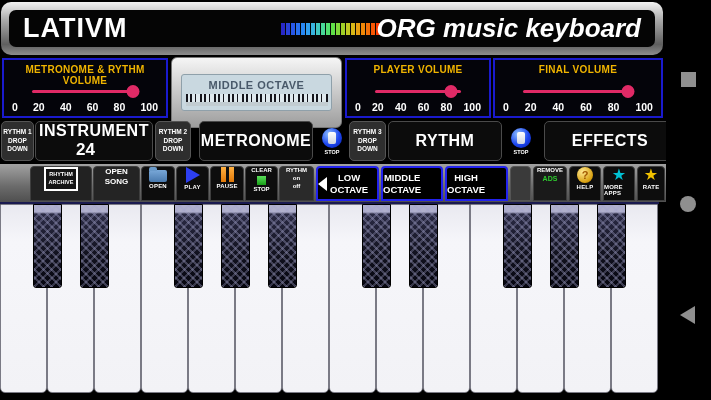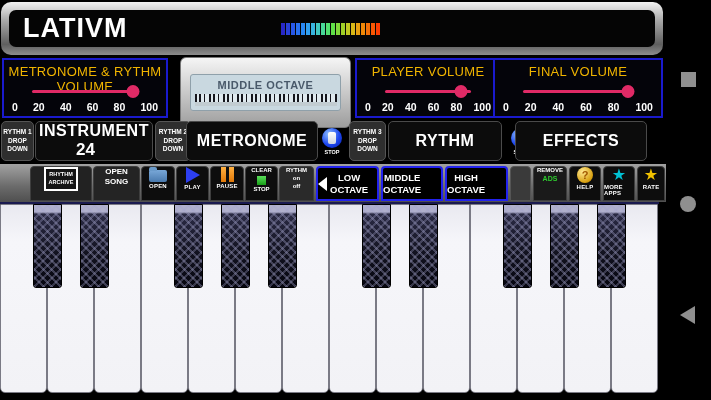--- a/index.html
+++ b/index.html
@@ -12,28 +12,28 @@
     border-radius:10px; padding:8px; }
   .titlebar-inner { position:relative; width:100%; height:100%; background:#050505;
     border-radius:7px; display:flex; align-items:center; }
   .app-name { color:#fff; font-weight:bold; font-size:27px; letter-spacing:1px; margin-left:14px; }
   .stripes { position:absolute; left:272px; top:50%; transform:translateY(-50%); display:flex; }
   .stripes i { display:block; width:4px; height:12px; margin-right:1px; }
   .app-title { position:absolute; right:14px; color:#fff; font-weight:bold; font-style:italic; font-size:26px; }
 
   
   .panel { position:absolute; top:58px; height:60px; background:#04040a; border:2px solid #1a1acd; }
-  .panel .plabel { text-align:center; color:#f0b400; font-weight:normal; font-size:13px; margin-top:4px; letter-spacing:.3px; }
+  .panel .plabel { text-align:center; color:#f0b400; font-weight:bold; font-size:10px; margin-top:4px; letter-spacing:.3px; }
   .slider { position:absolute; left:28px; right:28px; top:24px; height:14px; }
   .slider .track { position:absolute; left:0; right:0; top:6px; height:3px; background:#e02a66; border-radius:2px; }
   .slider .knob { position:absolute; top:1px; width:13px; height:13px; border-radius:50%; background:#e02a66; transform:translateX(-50%); }
   .ticks { position:absolute; left:8px; right:8px; bottom:3px; display:flex; justify-content:space-between; }
   .ticks span { color:#fff; font-weight:bold; font-size:10.5px; }
 
-  .lcd { position:absolute; left:180px; top:57px; width:171px; height:71px;
+  .lcd { position:absolute; left:171px; top:57px; width:171px; height:71px;
     background:linear-gradient(#f5f5f5,#9d9d9d); border:1px solid #777; border-radius:6px; padding:16px 9px; }
   .lcd-screen { width:100%; height:100%; background:#c9d8e0; border-radius:3px; border:1px solid #8fa0aa;
     display:flex; flex-direction:column; align-items:center; justify-content:center; }
   .lcd-text { color:#49596a; font-weight:bold; font-size:11px; letter-spacing:.5px; }
   .lcd-code { width:142px; height:12px; margin-top:3px;
     background:repeating-linear-gradient(90deg,#15151c 0 2px,#dfe9ee 2px 4px,#15151c 4px 6px,#dfe9ee 6px 9px,#15151c 9px 10px,#dfe9ee 10px 14px);
     border-bottom:4px solid #c2ccd1; }
 
   
   .ctl { position:absolute; top:121px; height:40px; background:#0c0c0c; border:1px solid #4a4a4a;
@@ -117,20 +117,21 @@
           <i style="background: rgb(128, 216, 56);"></i>
           <i style="background: rgb(160, 208, 40);"></i>
           <i style="background: rgb(192, 200, 32);"></i>
           <i style="background: rgb(216, 184, 24);"></i>
           <i style="background: rgb(232, 160, 16);"></i>
           <i style="background: rgb(240, 136, 8);"></i>
           <i style="background: rgb(244, 112, 8);"></i>
           <i style="background: rgb(248, 88, 4);"></i>
           <i style="background: rgb(252, 60, 2);"></i>
         </span>
+      <span class="app-title">ORG music keyboard</span>
     </div>
   </div>
 
   <div class="panel" style="left:2px;width:166px;">
     <div class="plabel">METRONOME &amp; RYTHM  VOLUME</div>
     <div class="slider">
       <div class="track"></div>
       <div class="knob" style="left: 95%;"></div>
     </div>
     <div class="ticks">
@@ -143,21 +144,21 @@
     </div>
   </div>
 
   <div class="lcd">
     <div class="lcd-screen">
       <div class="lcd-text">MIDDLE OCTAVE</div>
       <div class="lcd-code"></div>
     </div>
   </div>
 
-  <div class="panel" style="left:355px;width:146px;">
+  <div class="panel" style="left:345px;width:146px;">
     <div class="plabel">PLAYER VOLUME</div>
     <div class="slider">
       <div class="track"></div>
       <div class="knob" style="left: 88%;"></div>
     </div>
     <div class="ticks">
       <span>0</span>
       <span>20</span>
       <span>40</span>
       <span>60</span>
@@ -189,21 +190,21 @@
   </div>
   <div class="ctl" style="left:35px;width:118px;">
     <span class="big-label">INSTRUMENT</span>
     <span class="inst-value">24</span>
   </div>
   <div class="ctl dropdown" style="left:155px;width:36px;">
     <span>RYTHM 2</span>
     <span>DROP</span>
     <span>DOWN</span>
   </div>
-  <div class="ctl" style="left:186px;width:132px;">
+  <div class="ctl" style="left:199px;width:114px;">
     <span class="big-label">METRONOME</span>
   </div>
   <div class="ctl stopbtn" style="left:317px;width:30px;">
     <span class="stop-ball">
         <i></i>
       </span>
     <span class="stop-label">STOP</span>
   </div>
   <div class="ctl dropdown" style="left:349px;width:37px;">
     <span>RYTHM 3</span>
@@ -212,21 +213,21 @@
   </div>
   <div class="ctl" style="left:388px;width:114px;">
     <span class="big-label">RYTHM</span>
   </div>
   <div class="ctl stopbtn" style="left:506px;width:30px;">
     <span class="stop-ball">
         <i></i>
       </span>
     <span class="stop-label">STOP</span>
   </div>
-  <div class="ctl" style="left:515px;width:132px;">
+  <div class="ctl" style="left:544px;width:132px;">
     <span class="big-label">EFFECTS</span>
   </div>
 
   <div class="toolbar">
     <div class="tbtn" style="left:30px;width:62px;background:#222;">
       <div class="archive-box">
         <div>RHYTHM</div>
         <div>ARCHIVE</div>
       </div>
     </div>

